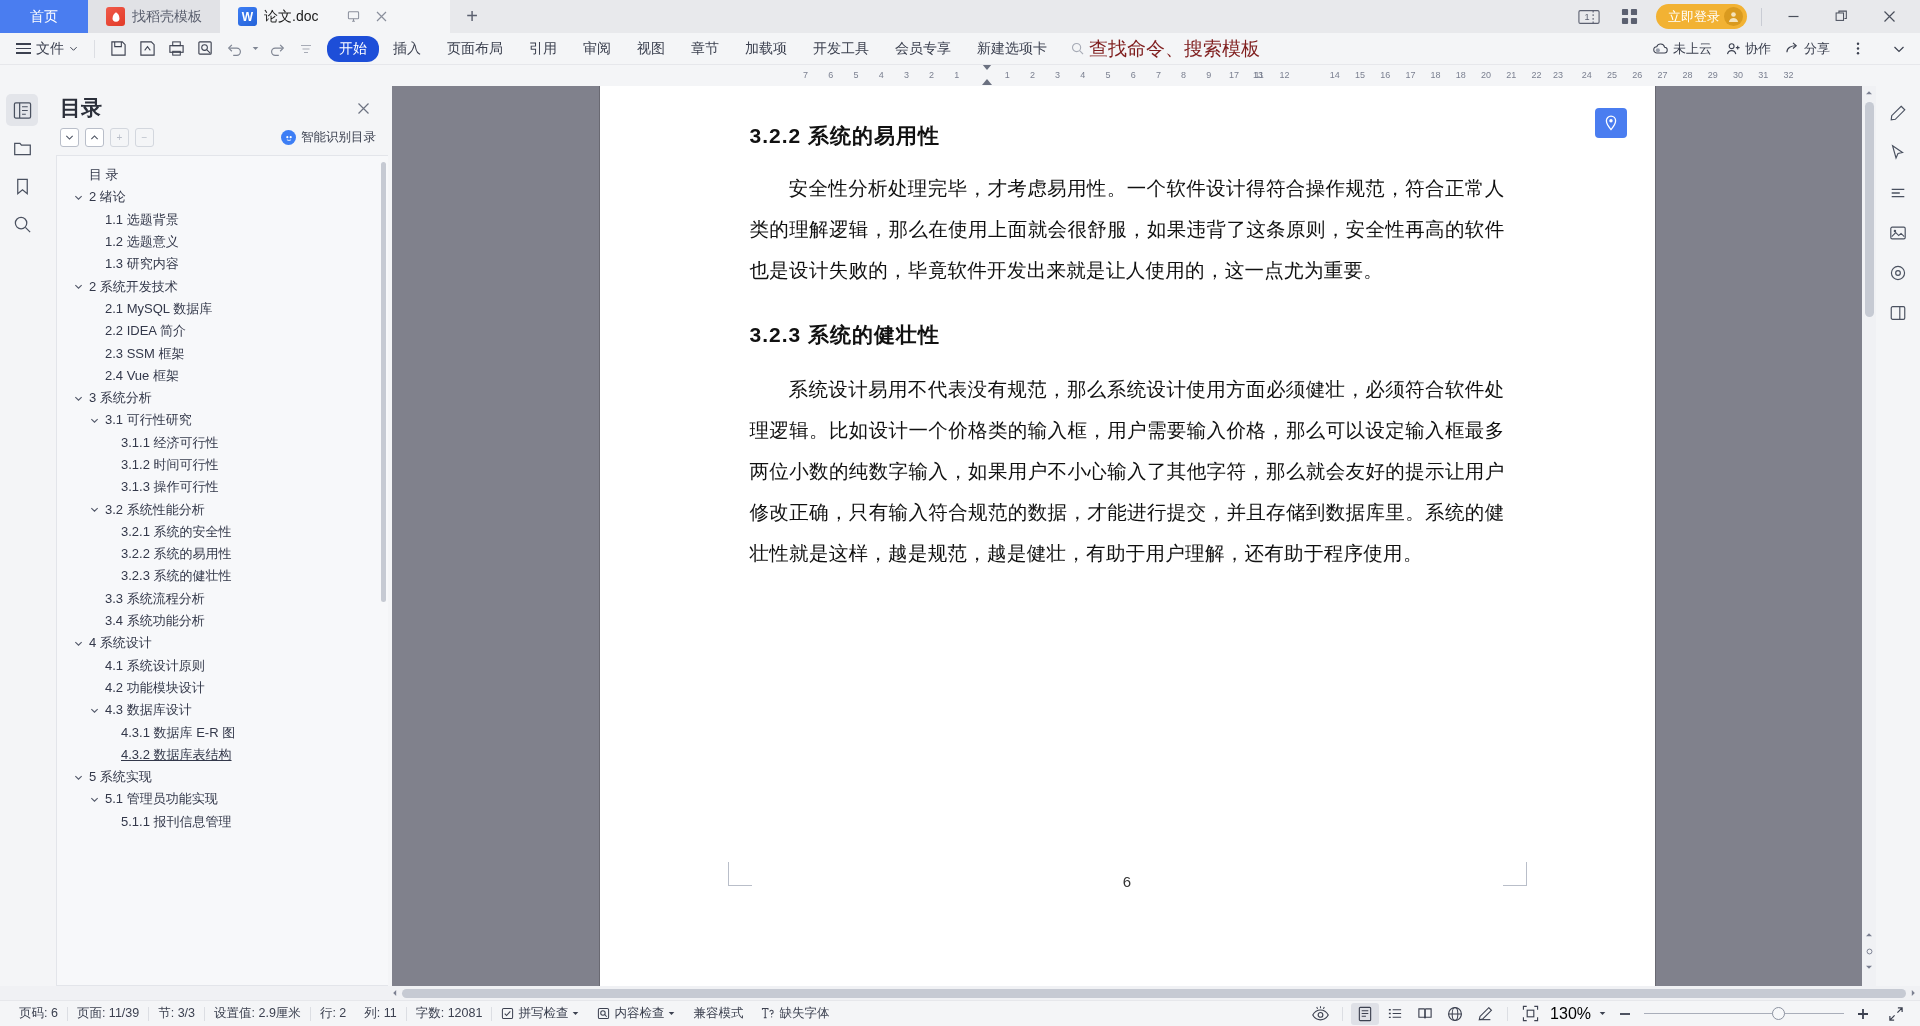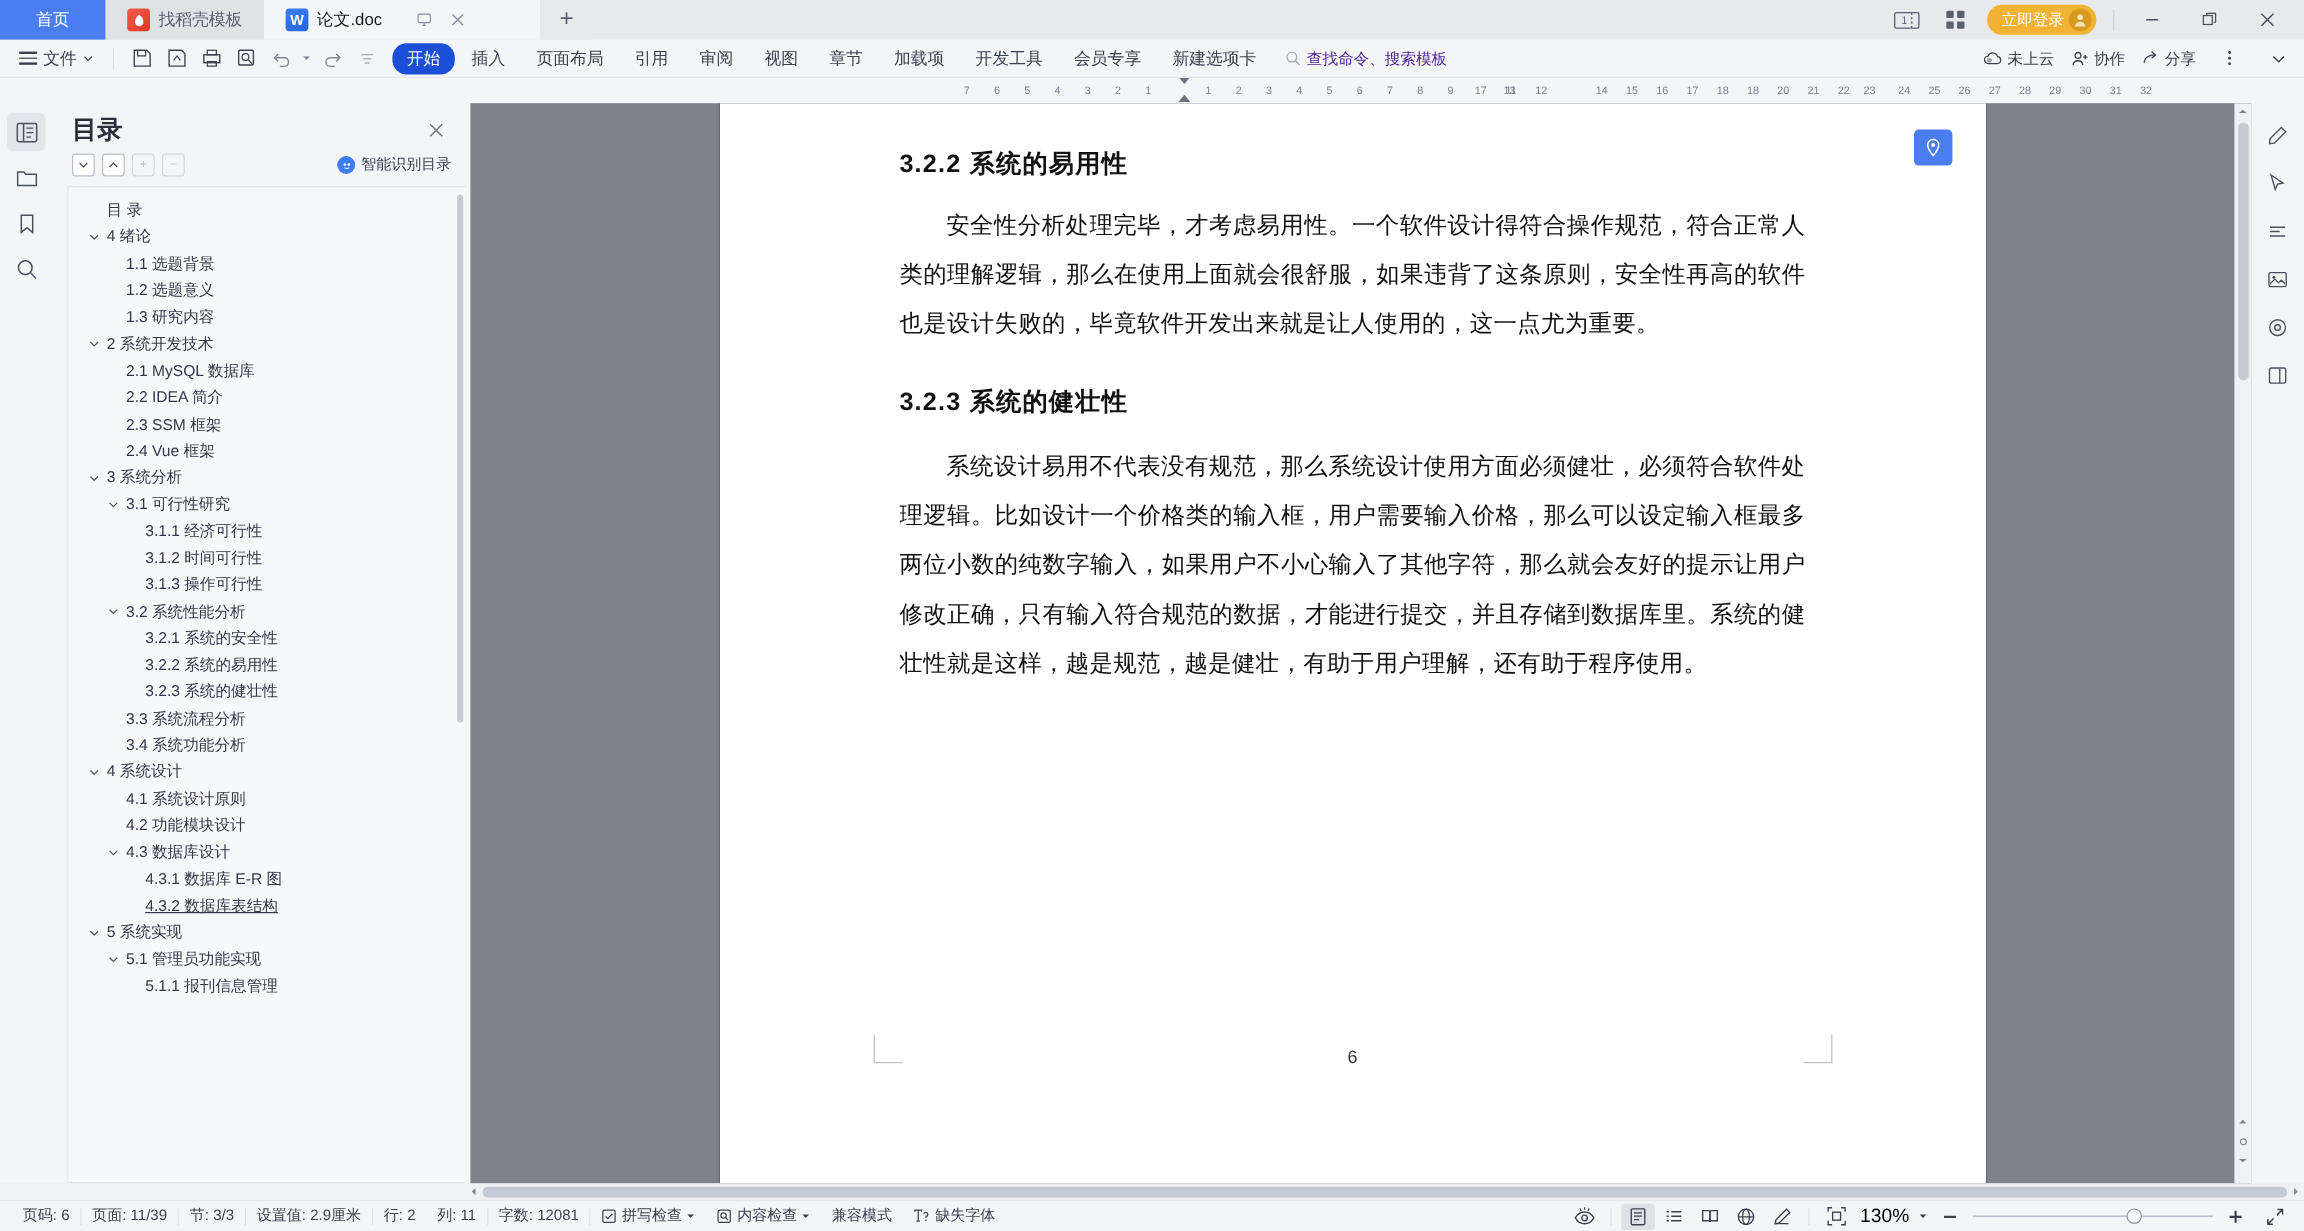--- a/index.html
+++ b/index.html
@@ -48,21 +48,21 @@
     padding-left: 10px; gap: 2px; border-bottom: 1px solid #e6e7eb;
   }
   .hamb { display:flex; align-items:center; gap:5px; color:#3c4150; font-size:14px; padding: 0 6px; cursor:pointer;}
   .hamb .bars { display:inline-flex; flex-direction:column; gap:3px; }
   .hamb .bars i { display:block; width:15px; height:1.6px; background:#3c4150; }
   .rsep { width:1px; height:18px; background:#dcdee3; margin: 0 8px; }
   .qicon { width:27px; height:26px; display:flex; align-items:center; justify-content:center; color:#3c4150; cursor:pointer; }
   .menus { display:flex; align-items:center; gap:2px; margin-left: 6px;}
   .menu { font-size:14px; color:#3c4150; padding: 4px 12px; border-radius:12px; cursor:pointer; white-space:nowrap;}
   .menu.sel { background:#1d4ed8; color:#fff; }
-  .searchbox { display:flex; align-items:center; gap:5px; color:#4c1d95; font-size:13px; margin-left:10px; cursor:text;}
+  .searchbox { display:flex; align-items:center; gap:5px; color:#7f1d1d; font-size:19px; margin-left:10px; cursor:text;}
   .ribbon-right { margin-left:auto; display:flex; align-items:center; gap:14px; padding-right:8px;}
   .rr-item { display:flex; align-items:center; gap:4px; font-size:13px; color:#3c4150; cursor:pointer;}
 
   
   .rulerrow { height:21px; display:flex; align-items:stretch; background:#f4f5f7; flex:0 0 21px;}
   .ruler-leftpad { width: 388px; flex:0 0 388px; background:#f4f5f7;}
   .ruler { flex:1; position:relative; overflow:hidden; background:#f4f5f7; }
   .ruler .track { position:absolute; left:0; right:0; top:3px; height:15px; }
   .ruler .tk { position:absolute; font-size:9px; color:#7b8091; top:2px; transform:translateX(-50%);}
   .ruler .indent { position:absolute; top:0; width:0; height:0; border-left:5px solid transparent; border-right:5px solid transparent;}
@@ -481,21 +481,21 @@
             <div class="toc-item">
               <span class="carat" style="margin-left: 14px;"></span>
               <span style="margin-left: 4px;">目  录</span>
             </div>
             <div class="toc-item">
               <span class="carat" style="margin-left: 14px;">
                 <svg width="9" height="9" viewBox="0 0 10 10">
                   <path d="M1.5 3.4L5 6.9 8.5 3.4" fill="none" stroke="#525869" stroke-width="1.2"></path>
                 </svg>
               </span>
-              <span style="margin-left: 4px;">4 绪论</span>
+              <span style="margin-left: 4px;">2 绪论</span>
             </div>
             <div class="toc-item">
               <span class="carat" style="margin-left: 30px;"></span>
               <span style="margin-left: 4px;">1.1 选题背景</span>
             </div>
             <div class="toc-item">
               <span class="carat" style="margin-left: 30px;"></span>
               <span style="margin-left: 4px;">1.2 选题意义</span>
             </div>
             <div class="toc-item">

